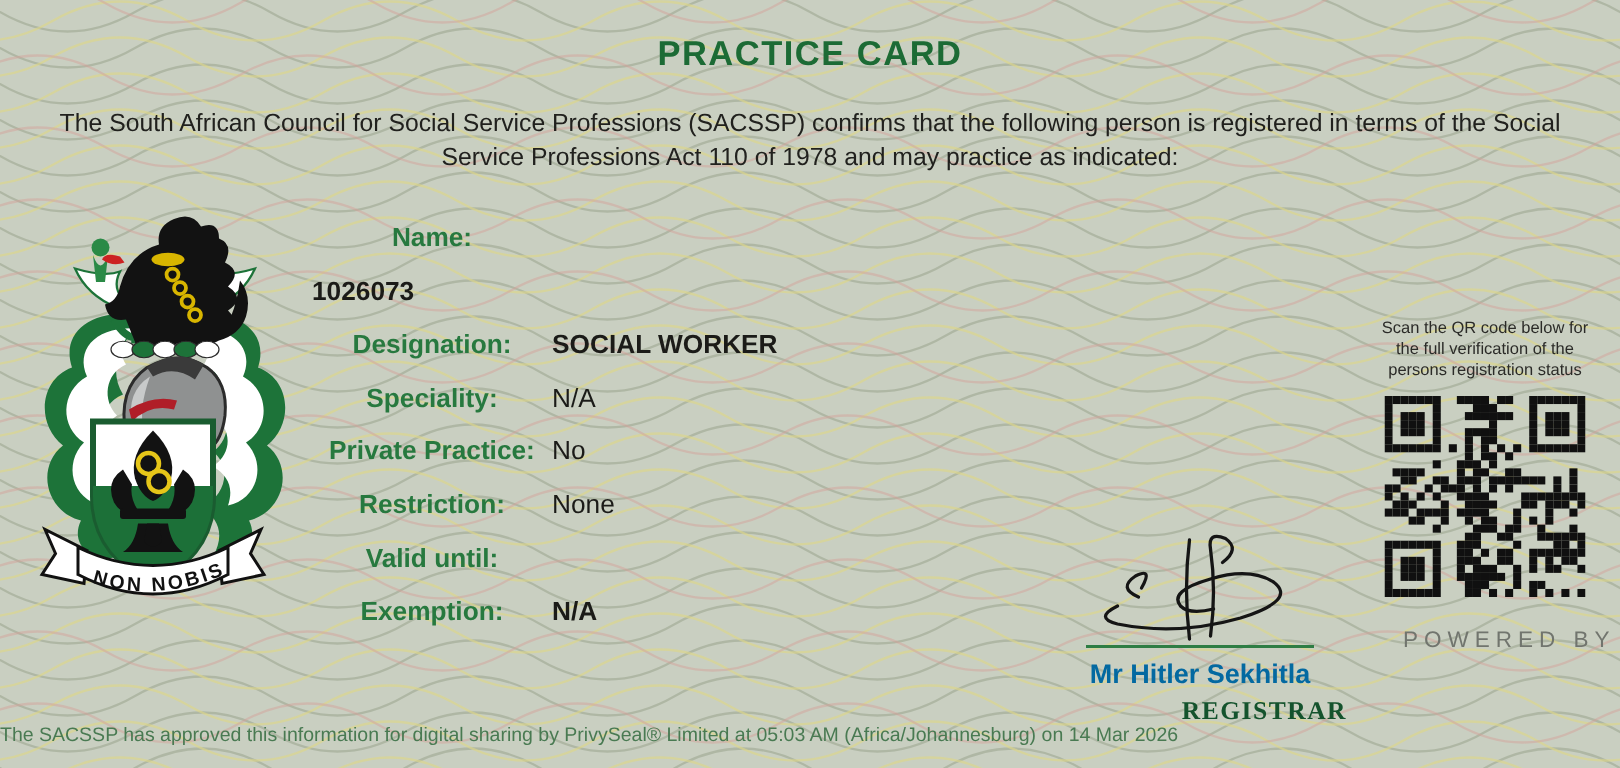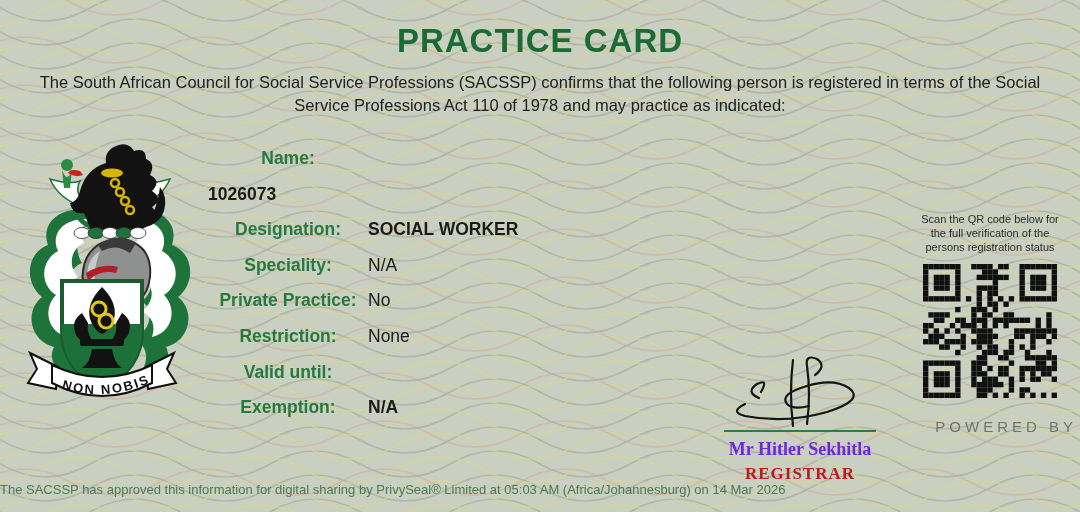--- a/index.html
+++ b/index.html
@@ -1,34 +1,34 @@
 <!DOCTYPE html>
 <html><head>
 <meta charset="utf-8">
 <style>
   html,body{margin:0;padding:0;}
   body{font-family:"Liberation Sans",sans-serif;background:#888;}
   .card{position:relative;width:1080px;height:512px;background:#c9cfc1;overflow:hidden;}
   .bg-waves{position:absolute;left:0;top:0;width:1080px;height:512px;}
   .layer{position:absolute;}
-  .title{left:0;top:22px;width:1080px;text-align:center;font-size:33px;font-weight:bold;
+  .title{left:0;top:22px;width:1080px;text-align:center;font-size:23px;font-weight:bold;
          letter-spacing:1px;color:#1c6b35;}
   .subtitle{left:0;top:71px;width:1080px;text-align:center;font-size:16.5px;line-height:22.5px;color:#21211e;}
   .crest{left:22px;top:141px;width:176px;height:274px;}
   .fields{left:208px;top:147px;}
   .field-row{display:flex;height:22px;margin-bottom:13.6px;font-size:17.5px;line-height:22px;}
   .field-row .lbl{width:160px;font-weight:bold;color:#27793f;text-align:center;}
   .field-row .val{color:#1b1b18;}
   .field-row .val.b{font-weight:bold;}
   .sig-block{left:702px;top:352px;width:196px;text-align:center;}
   .sig-svg{display:block;margin:0 auto;}
   .sig-rule{width:152px;height:2px;background:#2e7d44;margin:0 auto;}
-  .sig-name{margin-top:7px;font-family:Liberation Serif, serif;font-weight:bold;font-size:18px;color:#6d28d9;}
+  .sig-name{margin-top:7px;font-family:Liberation Sans, sans-serif;font-weight:bold;font-size:18px;color:#0369a1;}
   .sig-role{margin-top:4px;font-family:"Liberation Serif",serif;font-weight:bold;font-size:17px;
-            letter-spacing:1px;color:#b91c1c;}
+            letter-spacing:1px;color:#14532d;text-align:right;}
   .qr-block{left:903px;top:212px;width:174px;text-align:center;}
   .qr-note{font-size:11px;line-height:14px;color:#2b2b28;}
   .qr-svg{display:block;margin:10px auto 0 auto;}
   .powered{margin-top:20px;font-size:15px;letter-spacing:4px;color:#71756e;text-align:right;}
   .brand{margin-top:2px;font-size:21px;font-weight:600;letter-spacing:3px;color:#5c615a;}
   .brand sup{font-size:9px;letter-spacing:0;}
   .footer{left:0;top:482px;width:1080px;text-align:left;font-size:13px;color:#497a52;}
 </style>
 </head>
 <body>

